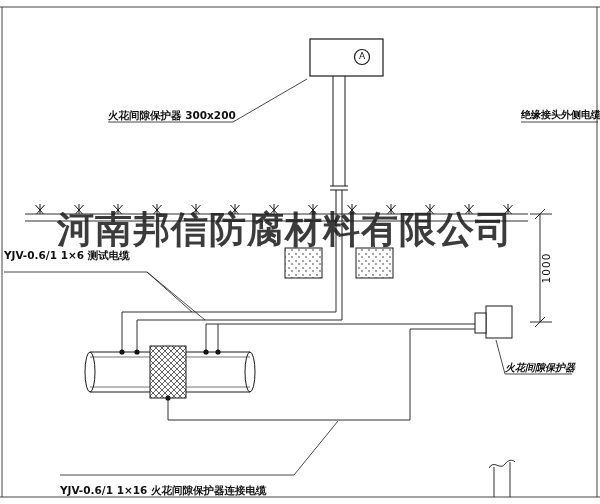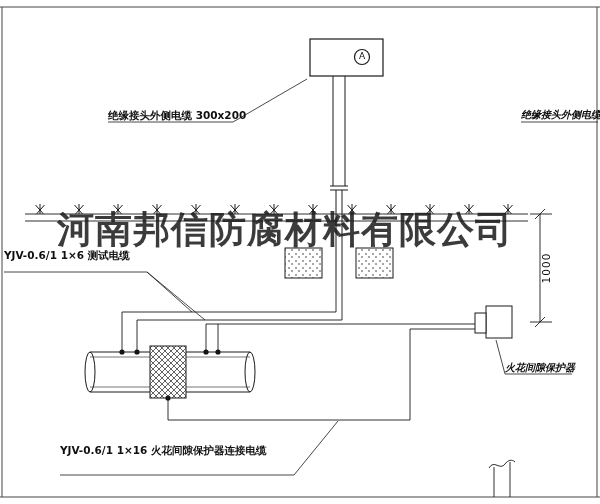--- a/index.html
+++ b/index.html
@@ -122,28 +122,28 @@
       <path d="M505,374 H572 M505,374 L496,340"></path>
       <path d="M60,475 H294 L338,421"></path>
     </g>
 
     <g stroke-width="0.9">
       <path d="M494,497 V467 M510,497 V462"></path>
       <path d="M489,468 C494,459 500,471 505,464 C508,460 512,459 515,462"></path>
     </g>
   </svg>
 
-  <div class="label" style="left:108px;top:109px;">绝缘接头外侧电缆 300x200</div>
+  <div class="label" style="left:108px;top:109px;">火花间隙保护器 300x200</div>
 
-  <div class="label small" style="left:521px;top:109px;font-style:italic;">绝缘接头外侧电缆</div>
+  <div class="label small" style="left:521px;top:109px;">绝缘接头外侧电缆</div>
 
   <div class="label" style="left:4px;top:249px;">YJV-0.6/1 1×6  测试电缆</div>
 
   <div class="label small" style="left:505px;top:362px;font-style:italic;">火花间隙保护器</div>
 
-  <div class="label" style="left:60px;top:444px;text-align:right;">YJV-0.6/1 1×16  火花间隙保护器连接电缆</div>
+  <div class="label" style="left:60px;top:484px;text-align:right;">YJV-0.6/1 1×16  火花间隙保护器连接电缆</div>
 
   <div class="ammeter">A</div>
 
   <div class="dim-text">1000</div>
 
   <div class="watermark">河南邦信防腐材料有限公司</div>
 </div>
 
 </body></html>

